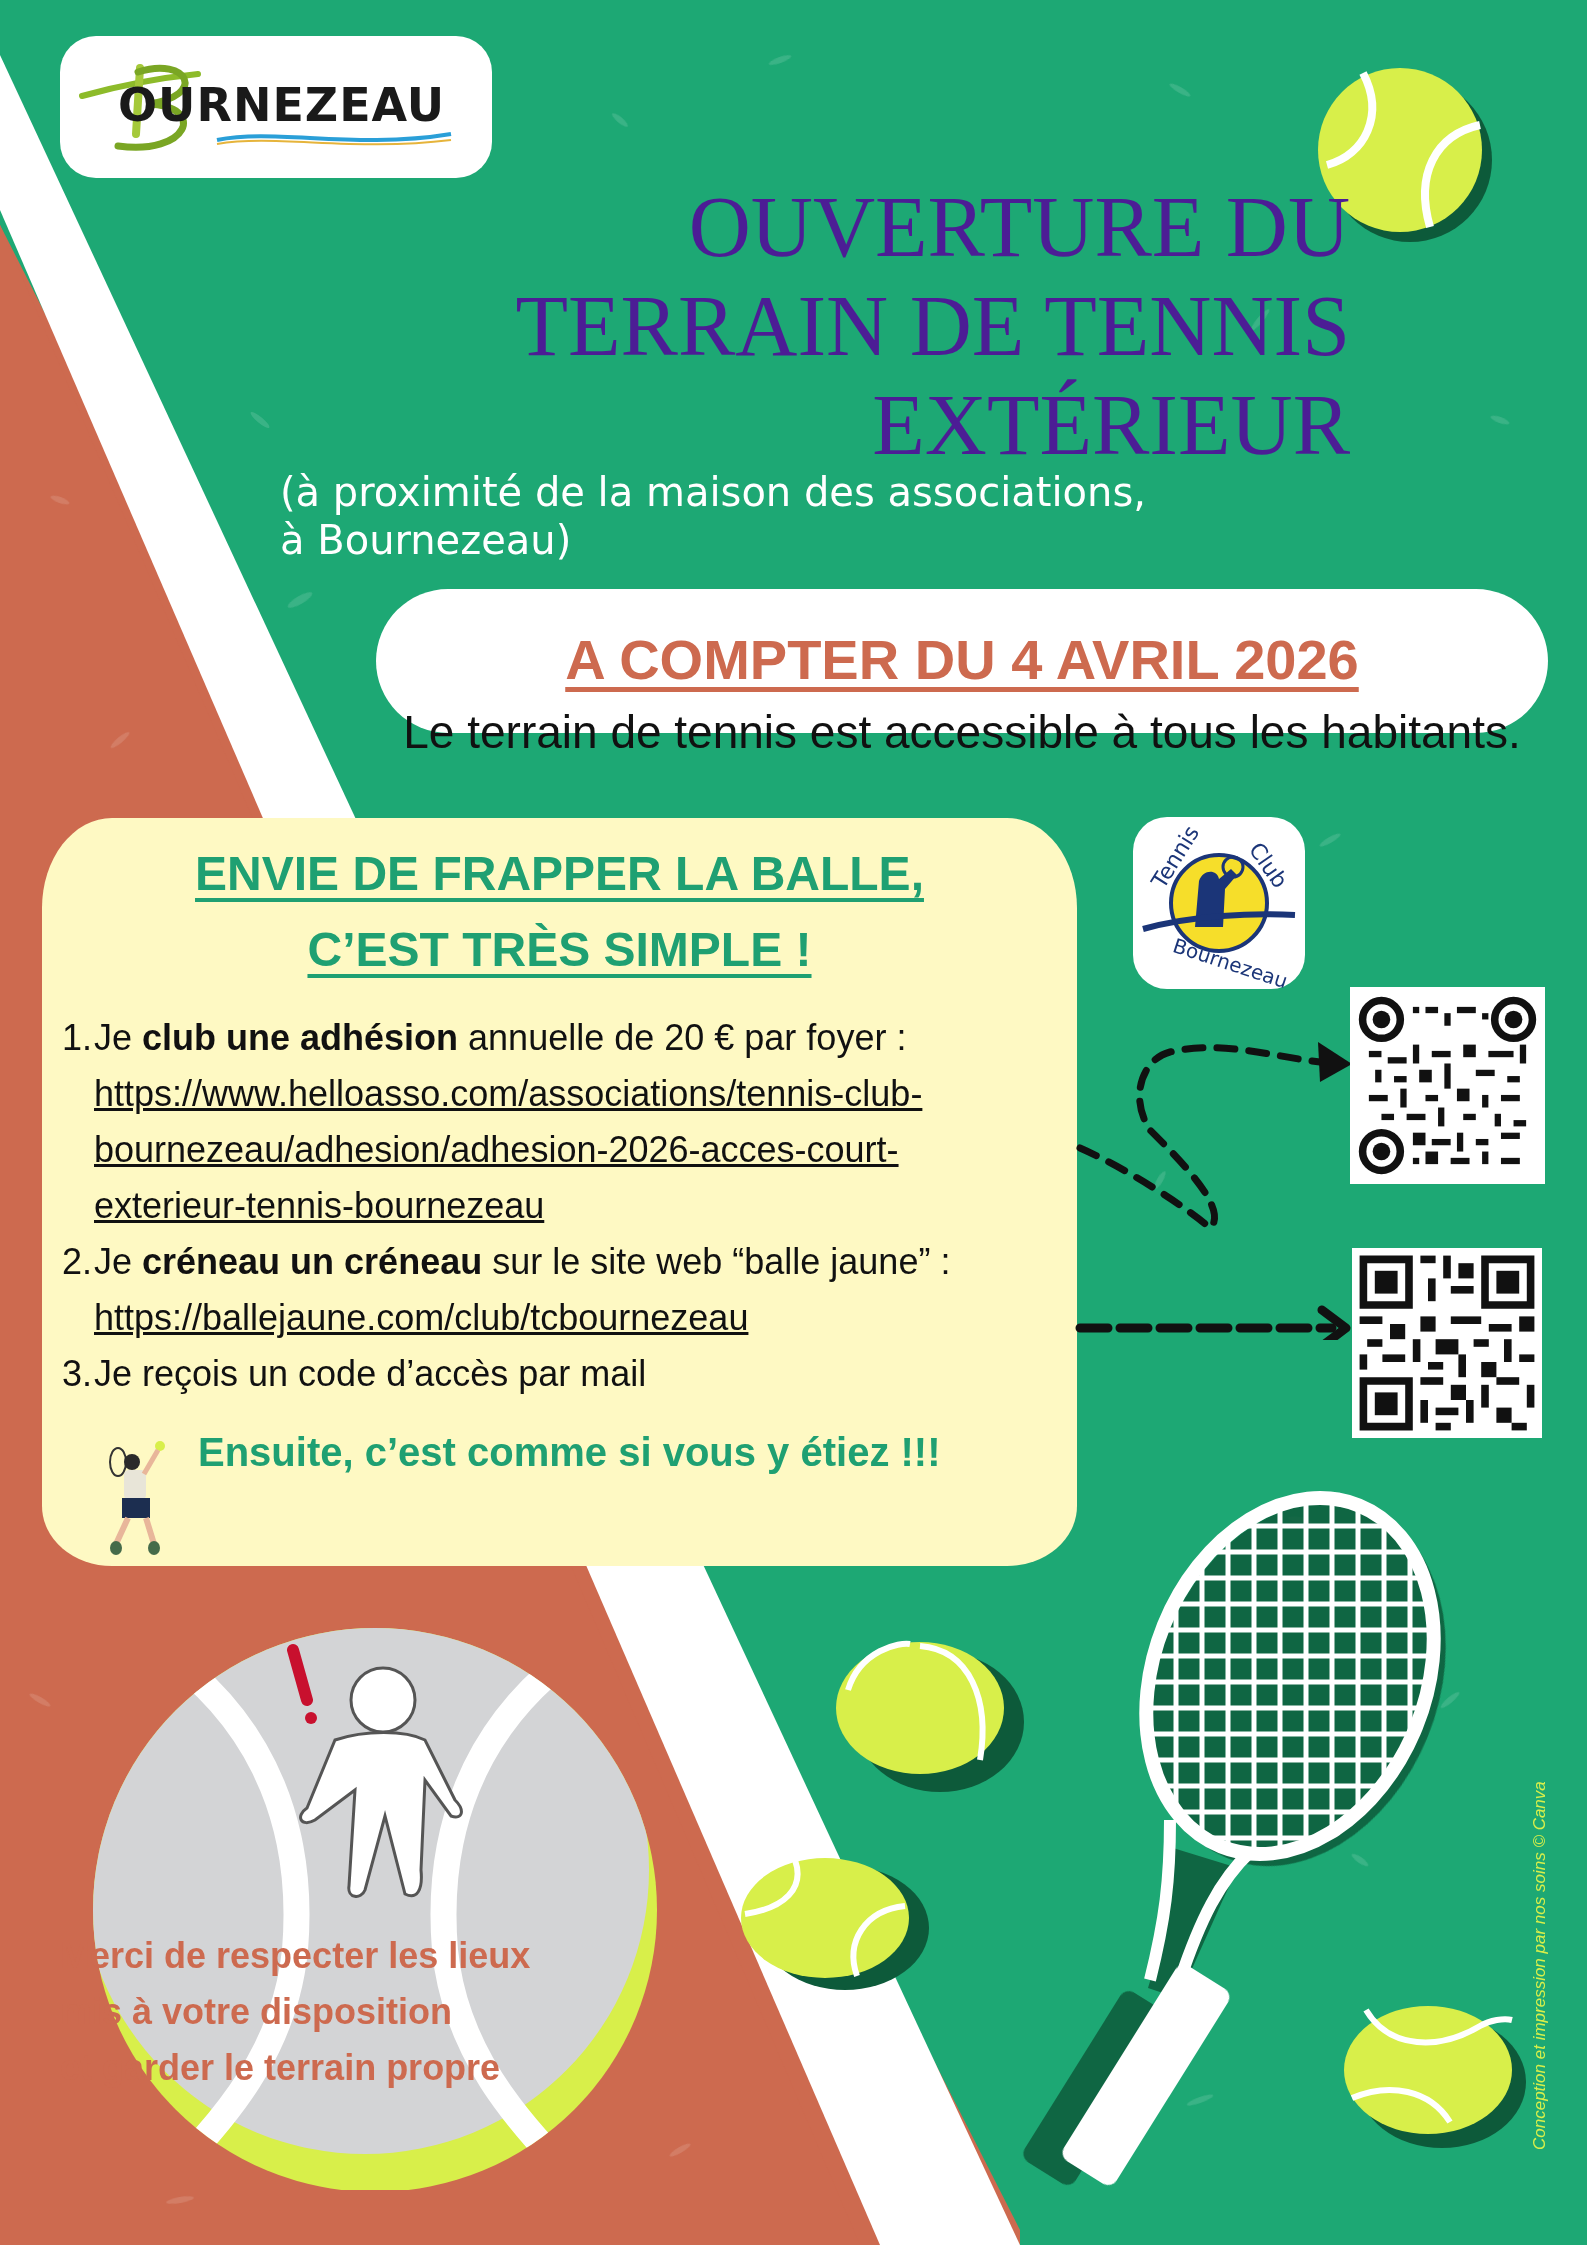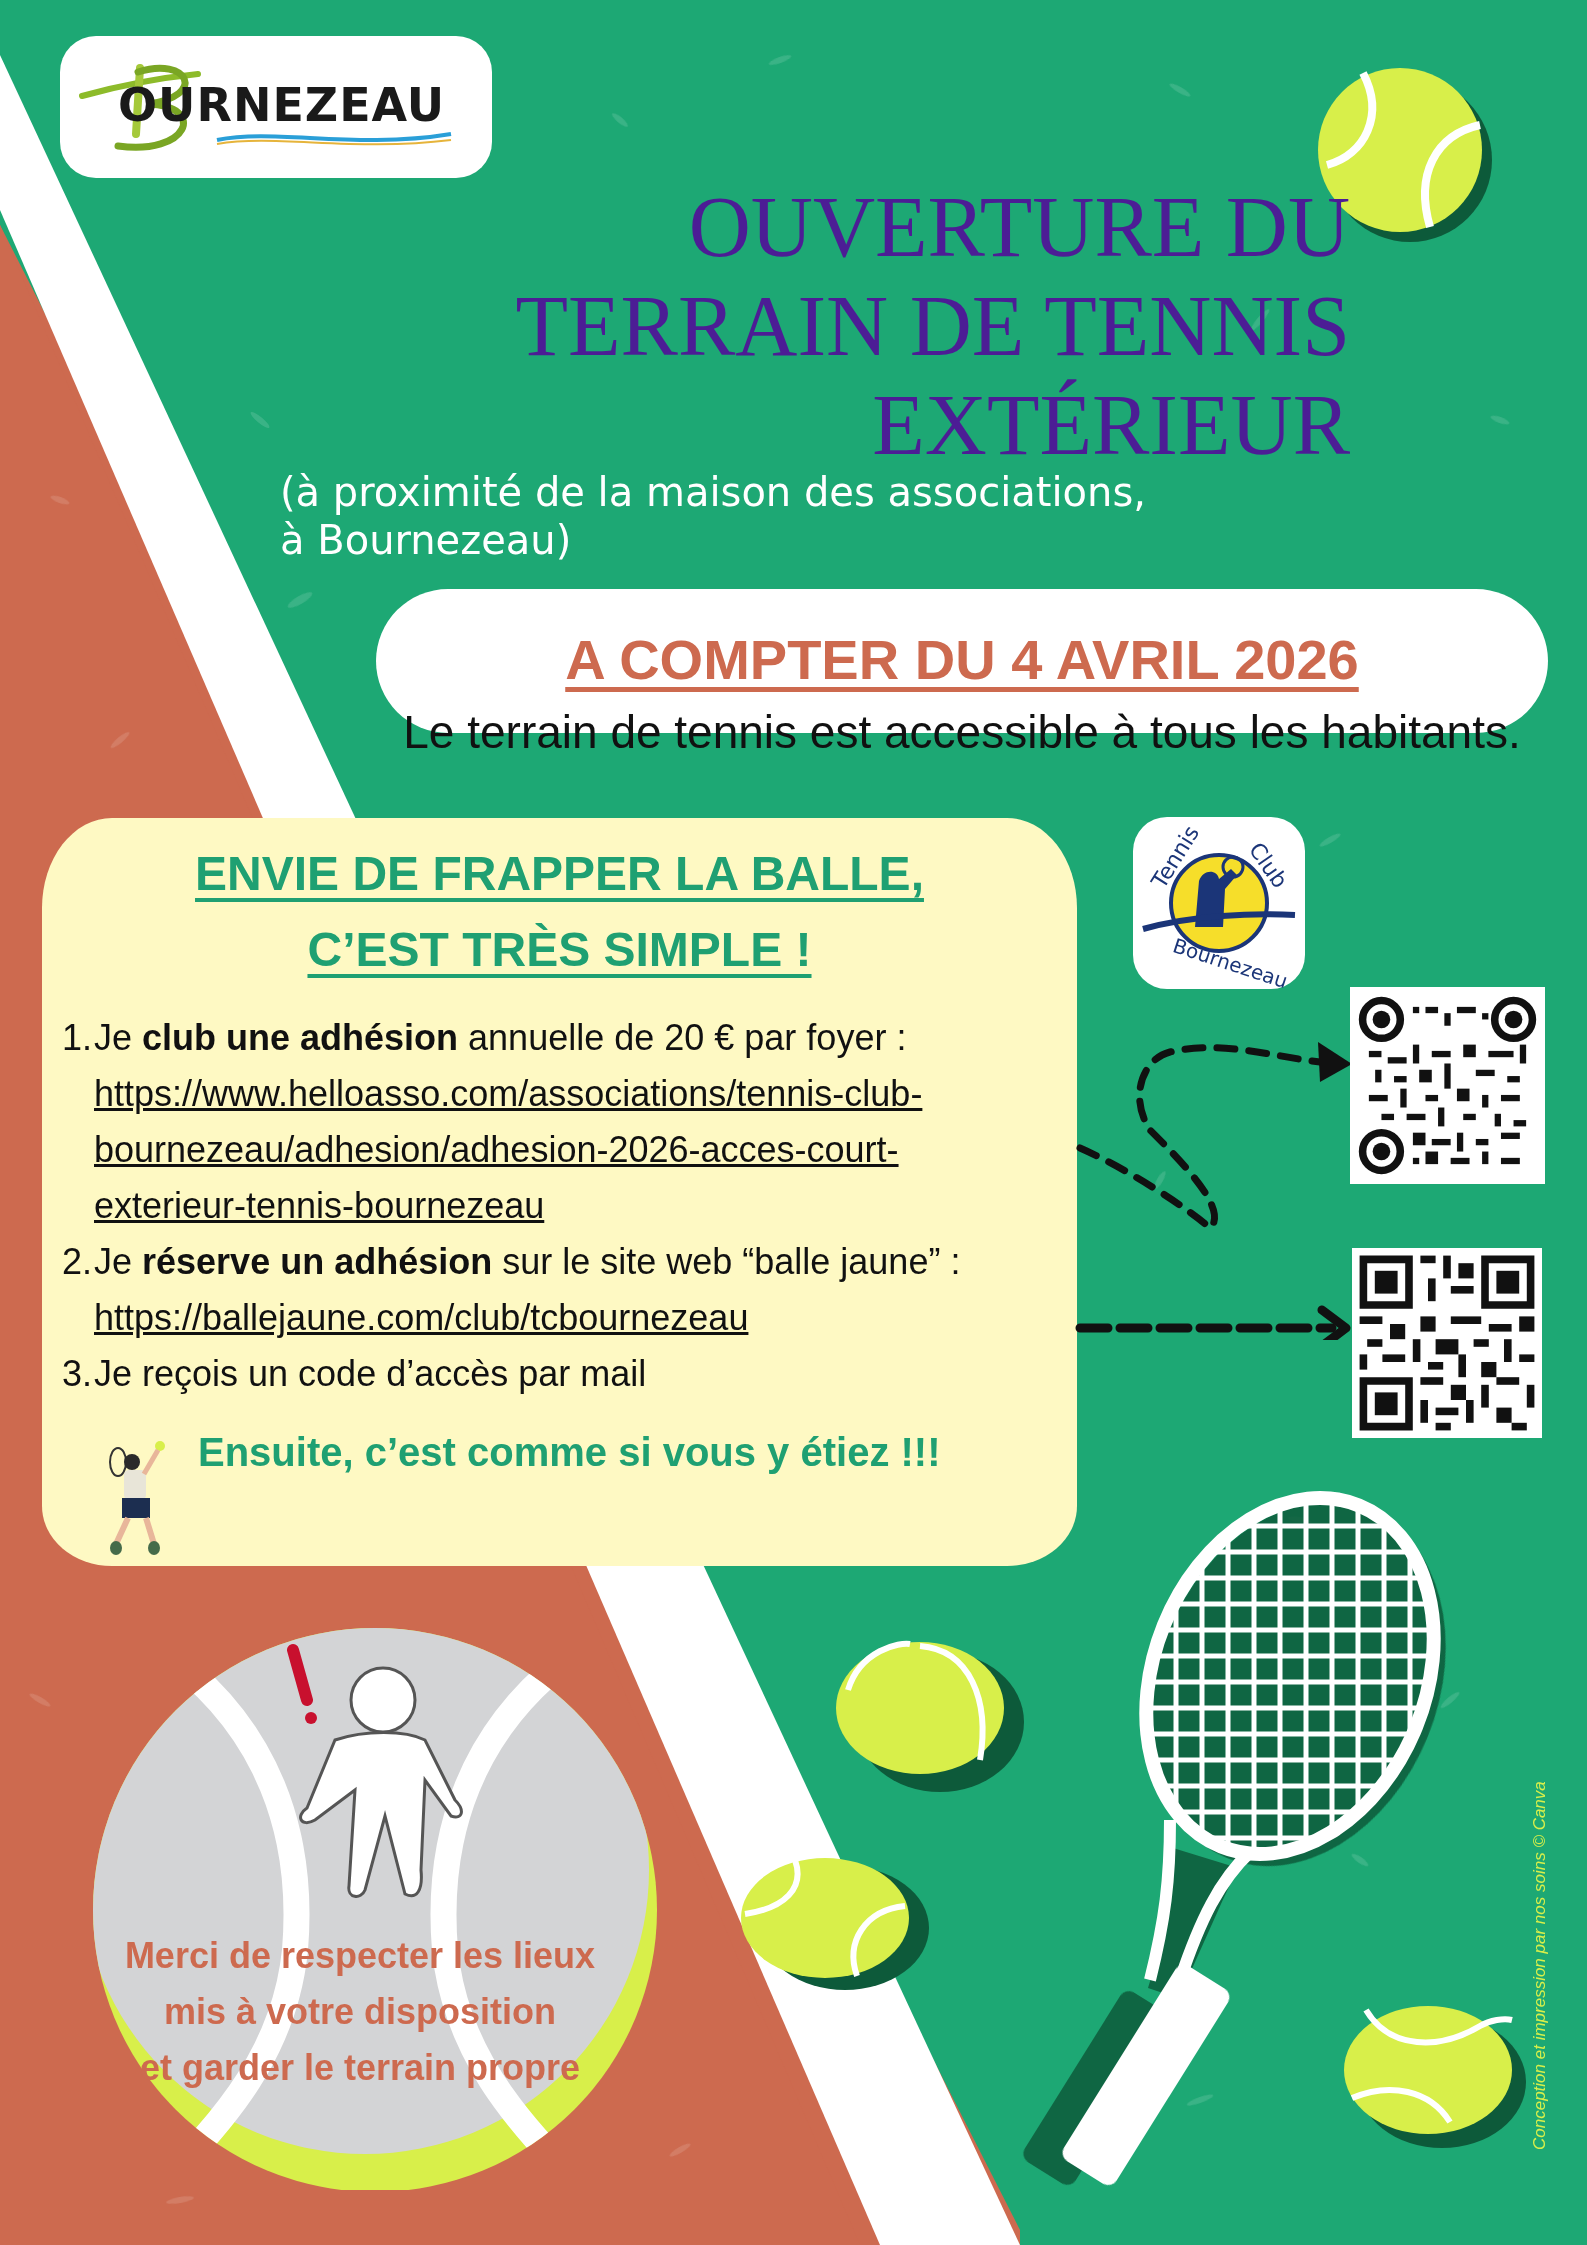--- a/index.html
+++ b/index.html
@@ -26,21 +26,21 @@
   .step .body { flex: 1; }
   .step a { color: #111; text-decoration: underline; display: block; }
   .ensuite { position: absolute; left: 156px; top: 612px; color: #1fa072; font-family: "Liberation Sans", sans-serif; font-weight: bold; font-size: 40px; }
   .player { position: absolute; left: 60px; top: 622px; }
 
   .club-logo { left: 1133px; top: 817px; width: 172px; height: 172px; background: #fff; border-radius: 34px; }
   .qr { background: #fff; }
   .qr1 { left: 1350px; top: 987px; width: 195px; height: 197px; }
   .qr2 { left: 1352px; top: 1248px; width: 190px; height: 190px; }
 
-  .respect { left: 60px; top: 1928px; width: 600px; text-align: center; color: #cd6a4f; font-family: "Liberation Sans", sans-serif; font-weight: bold; font-size: 36px; line-height: 56px; }
+  .respect { left: 60px; top: 1928px; width: 600px; color: #cd6a4f; font-family: "Liberation Sans", sans-serif; font-weight: bold; font-size: 36px; line-height: 56px; }
   .credit { left: 1530px; top: 2150px; transform-origin: 0 0; transform: rotate(-90deg); white-space: nowrap; color: #d8ef4a; font-family: "Liberation Sans", sans-serif; font-style: italic; font-size: 17px; }
 </style>
 </head>
 <body>
 
 <svg id="bg" viewBox="0 0 1587 2245" xmlns="http://www.w3.org/2000/svg">
   <rect width="1587" height="2245" fill="#1da874"></rect>
 
   <polygon points="0,225 0,2245 1020,2245 1020,2230 0,225" fill="#cd6a4f"></polygon>
   <polygon points="0,225 860,2245 0,2245" fill="#cd6a4f"></polygon>
@@ -117,21 +117,21 @@
       <div class="body">
         <span>Je </span><b>club une adhésion</b><span> annuelle de 20 € par foyer :</span>
         <a>https://www.helloasso.com/associations/tennis-club-</a>
         <a>bournezeau/adhesion/adhesion-2026-acces-court-</a>
         <a style="display:inline-block">exterieur-tennis-bournezeau</a>
       </div>
     </div>
     <div class="step">
       <span class="num">2.</span>
       <div class="body">
-        <span>Je </span><b>réserve un adhésion</b><span> sur le site web “balle jaune” :</span>
+        <span>Je </span><b>créneau un créneau</b><span> sur le site web “balle jaune” :</span>
         <a style="display:inline-block">https://ballejaune.com/club/tcbournezeau</a>
       </div>
     </div>
     <div class="step">
       <span class="num">3.</span>
       <div class="body"><span>Je reçois un code d’accès par mail</span></div>
     </div>
   </div>
 
   <svg class="player" width="80" height="120" viewBox="0 0 80 120">

